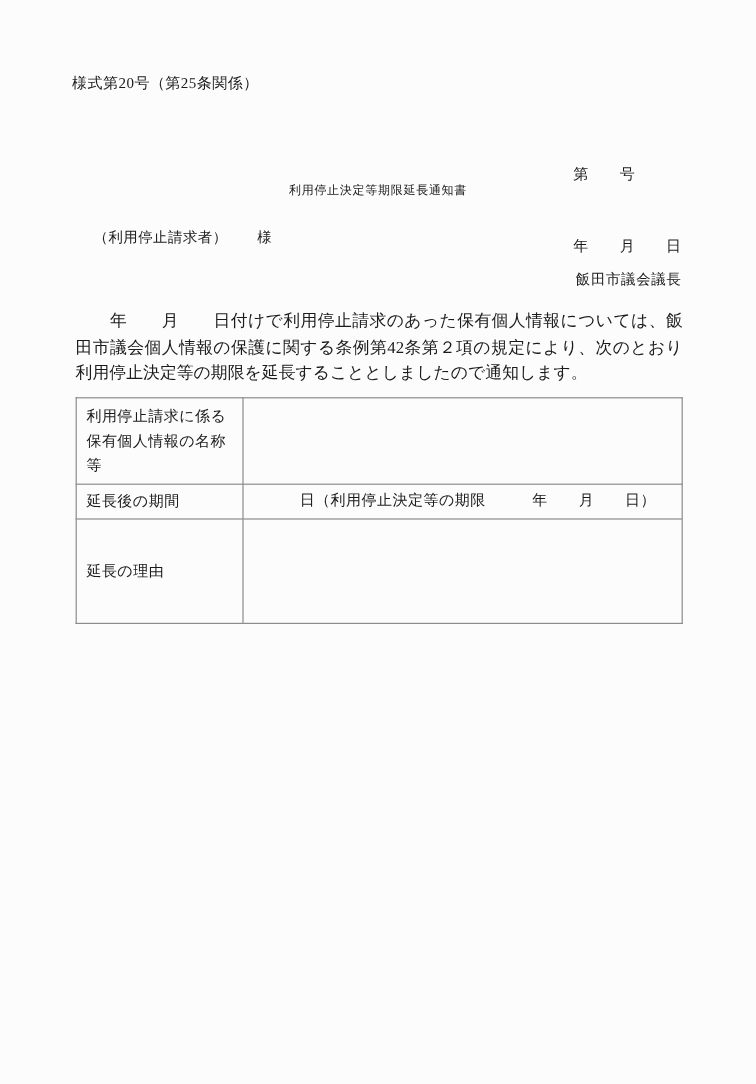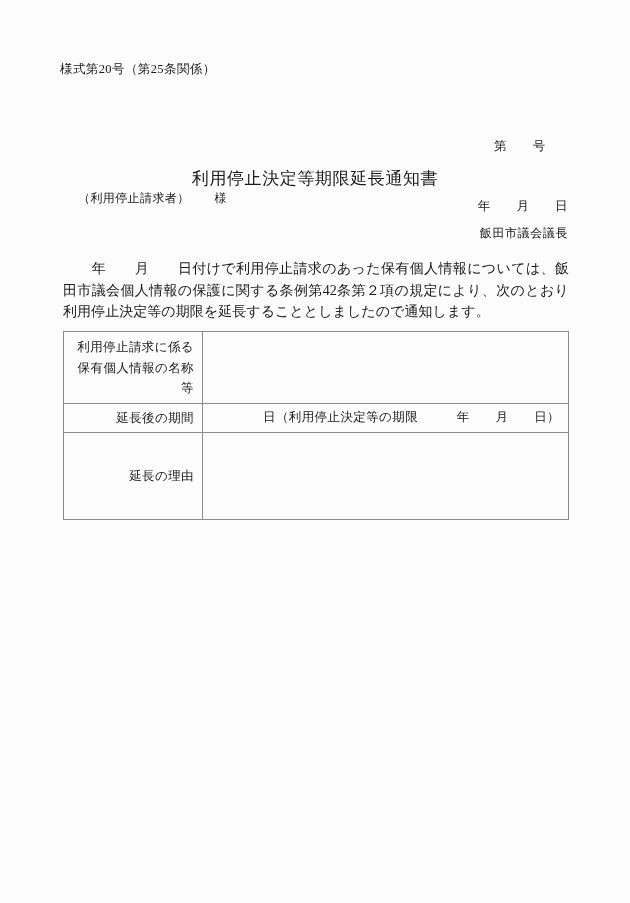--- a/index.html
+++ b/index.html
@@ -33,42 +33,42 @@
     white-space: pre;
   }
 
   
   .doc-meta {
     position: absolute;
     right: 62px;
     top: 96px;
     font-size: 12.5px;
     line-height: 20px;
-    text-align: center;
+    text-align: left;
     white-space: pre;
+    font-family: Liberation Mono, monospace;
   }
   .doc-meta .meta-line {
     display: block;
     letter-spacing: 0.4px;
   }
   .doc-meta .meta-number {
     padding-right: 6px;
   }
 
   
   .doc-title {
     position: absolute;
     left: 0;
     right: 0;
     top: 152px;
     text-align: center;
-    font-size: 17px;
+    font-size: 10px;
     letter-spacing: 0.6px;
     white-space: pre;
-    margin-top: 15px;
   }
 
   
   .addressee {
     position: absolute;
     left: 78px;
     top: 190px;
     font-size: 12px;
     letter-spacing: 0.4px;
     white-space: pre;
@@ -100,21 +100,20 @@
 
   
   .info-table {
     position: absolute;
     left: 63px;
     top: 331px;
     width: 506px;
     border-collapse: collapse;
     table-layout: fixed;
     font-size: 12.5px;
-    text-align: right;
   }
   .info-table td {
     border: 1px solid #8c8c8c;
     padding: 4px 8px;
     vertical-align: middle;
     letter-spacing: 0.4px;
   }
   .info-table .label-cell {
     width: 122px;
     line-height: 20.5px;

